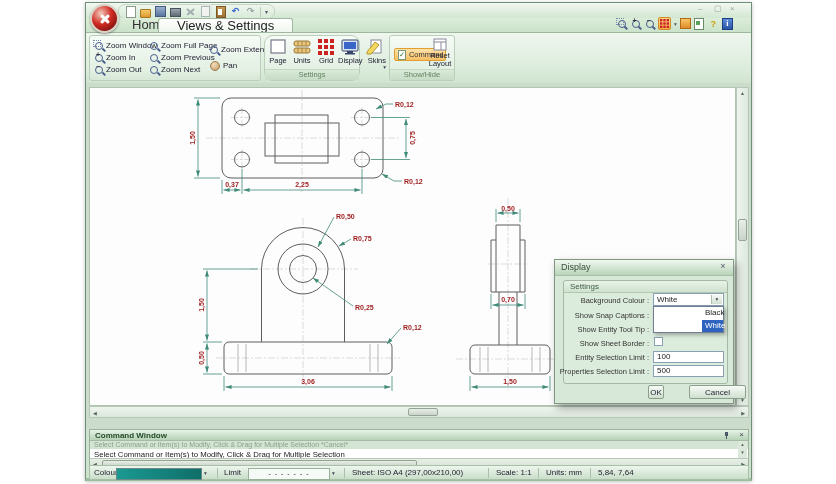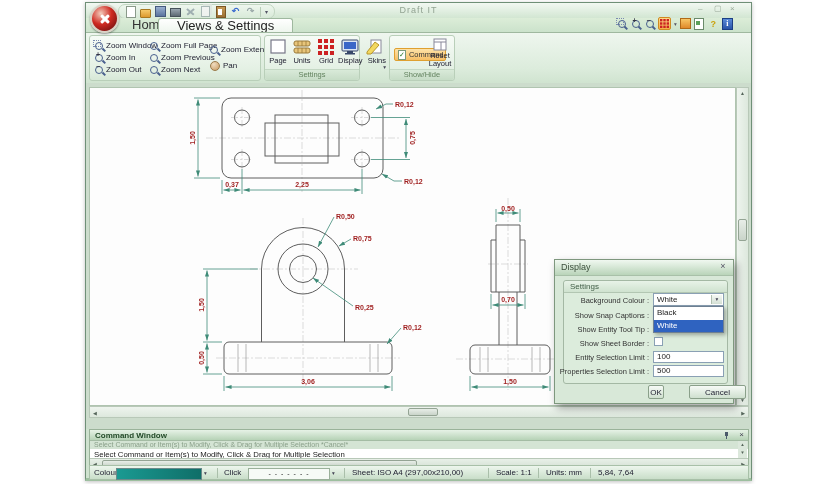--- a/index.html
+++ b/index.html
@@ -70,21 +70,21 @@
   .i-doc::after{content:"";position:absolute;left:1px;top:2px;width:4px;height:4px;background:#5aa05a;}
   .i-help{color:#caa10a;font-weight:bold;font-size:9px;}
   .i-info{width:10px;height:10px;background:linear-gradient(#5a8ad8,#2a55a8);border:1px solid #1c3f84;color:#fff;
           font:bold 8px "Liberation Serif",serif;display:flex;align-items:center;justify-content:center;}
 
   
   .ribbon{position:absolute;left:0;top:29px;width:100%;height:51px;
           background:linear-gradient(#eef6ee,#dcecdc 70%,#cfe3cf);border-top:1px solid #9fb89f;border-bottom:1px solid #a8c0a8;}
   .rgroup{position:absolute;top:2px;height:46px;border:1px solid #b9cfb9;border-radius:3px;
           background:linear-gradient(#f6fbf6,#e3f0e3 78%,#d7e8d7);box-sizing:border-box;}
-  .rg-zoom{left:3px;width:172px;} .rg-settings{left:178px;width:96px;} .rg-show{left:303px;width:66px;}
+  .rg-zoom{left:3px;width:172px;} .rg-settings{left:178px;width:96px;border-radius:9px;} .rg-show{left:303px;width:66px;}
   .rlabel{position:absolute;left:0;bottom:0;width:100%;height:10px;background:linear-gradient(#d9ead9,#c6dcc6);
           font-size:7.5px;color:#63835f;text-align:center;line-height:10px;border-top:1px solid #c4d8c4;
           border-radius:0 0 3px 3px;}
   .zitem{position:absolute;height:11px;display:flex;align-items:center;gap:3px;font-size:8px;color:#223;white-space:nowrap;}
   .pan-ic{width:8px;height:8px;border-radius:50%;background:radial-gradient(circle at 35% 30%,#f0ddc0,#c89a60);border:1px solid #9a7a48;}
   .sbtn{position:absolute;top:3px;width:24px;height:33px;text-align:center;font-size:7.5px;color:#223;}
   .sbtn svg{display:block;margin:0 auto 1px auto;}
   .skcaret{font-size:5.5px;color:#445;display:block;line-height:4px;}
   .cmdchk{position:absolute;left:4px;top:12px;width:52px;height:13px;background:linear-gradient(#fde2a8,#f7bf66);
           border:1px solid #dfa030;border-radius:2px;display:flex;align-items:center;gap:3px;padding:0 3px;box-sizing:border-box;}
@@ -120,21 +120,21 @@
   .dlg-x{position:absolute;right:4px;top:1px;width:12px;height:11px;font-size:9px;color:#556;text-align:center;line-height:11px;}
   .groupbox{position:absolute;left:8px;top:20px;width:163px;height:102px;border:1px solid #a4b8a4;border-radius:3px;background:#dcecdc;}
   .gb-head{position:absolute;left:0;top:0;width:100%;height:12px;background:linear-gradient(#e8f3e8,#cfe2cf);
            border-bottom:1px solid #b2c6b2;font-size:8px;color:#44604a;line-height:12px;padding-left:6px;box-sizing:border-box;border-radius:3px 3px 0 0;}
   .drow-label{position:absolute;right:84px;font-size:7.5px;color:#333;white-space:nowrap;}
   .dcombo{position:absolute;left:98px;top:33px;width:71px;height:13px;background:#fff;border:1px solid #8aa0b4;box-sizing:border-box;}
   .dcombo .val{position:absolute;left:3px;top:1px;font-size:8px;color:#222;}
   .dcombo .arr{position:absolute;right:1px;top:1px;width:10px;height:9px;font-size:5.5px;color:#445;text-align:center;line-height:9px;
                background:linear-gradient(#f4f8f4,#d4e0d4);border-left:1px solid #b0c0b0;}
   .dlist{position:absolute;left:98px;top:46px;width:71px;height:27px;background:#fff;border:1px solid #6d7f91;
-         box-shadow:2px 2px 4px rgba(0,0,0,.3);z-index:5;box-sizing:border-box;}
+         box-shadow:2px 2px 4px rgba(0,0,0,.3);z-index:5;box-sizing:border-box;padding-left:48px;}
   .dopt{height:12.5px;font-size:8px;color:#222;padding-left:3px;line-height:12.5px;}
   .dopt.sel{background:#2f63c0;color:#fff;}
   .dchk{position:absolute;left:99px;width:9px;height:9px;background:#fff;border:1px solid #8aa0b4;
         font-size:8px;line-height:9px;text-align:center;color:#2a5a2a;box-sizing:border-box;}
   .dinput{position:absolute;left:98px;width:71px;height:12px;background:#fff;border:1px solid #8aa0b4;
           font-size:8px;color:#222;padding:0 0 0 3px;box-sizing:border-box;font-family:"Liberation Sans",sans-serif;}
   .dbtn{position:absolute;top:125px;height:14px;background:linear-gradient(#f6faf6,#cfe0cf);border:1px solid #8aa08a;
         border-radius:2px;font-size:8px;color:#223;text-align:center;line-height:13px;box-sizing:border-box;}
   .dbtn.ok{left:93px;width:16px;} .dbtn.cancel{left:134px;width:57px;}
 
@@ -172,21 +172,20 @@
   .dim path,.dim line,.dim polyline{stroke:#3f8b78;stroke-width:.8;fill:none;}
   .dtx text{fill:#9e1c1c;font:bold 7px "Liberation Sans",sans-serif;}
   .dtx text.mid{text-anchor:middle;}
 </style>
 </head>
 <body>
 
 <div class="window">
 
   <div class="titlebar">
-    <div class="title-text">Draft IT</div>
     <span class="winctl min">–</span>
     <span class="winctl max">▢</span>
     <span class="winctl close">×</span>
   </div>
 
   <div class="orb"></div>
 
   <div class="qat">
     <span class="qi">
         <span class="sq i-new"></span>
@@ -496,21 +495,21 @@
       <div class="thumb cthumb"></div>
       <span class="sarrow" style="right:3px;top:2px;">▶</span>
     </div>
   </div>
 
   <div class="statusbar">
     <span class="st" style="left:4px;">Colour</span>
     <div class="swatch"></div>
     <span class="st stcaret" style="left:114px;top:4px;">▾</span>
     <span class="stsep" style="left:127px;"></span>
-    <span class="st" style="left:134px;">Click</span>
+    <span class="st" style="left:134px;">Limit</span>
     <div class="dashbox">
         <span>- - - - - - -</span>
       </div>
     <span class="st stcaret" style="left:242px;top:4px;">▾</span>
     <span class="stsep" style="left:254px;"></span>
     <span class="st" style="left:262px;">Sheet: ISO A4 (297,00x210,00)</span>
     <span class="stsep" style="left:398px;"></span>
     <span class="st" style="left:406px;">Scale: 1:1</span>
     <span class="stsep" style="left:448px;"></span>
     <span class="st" style="left:456px;">Units: mm</span>

